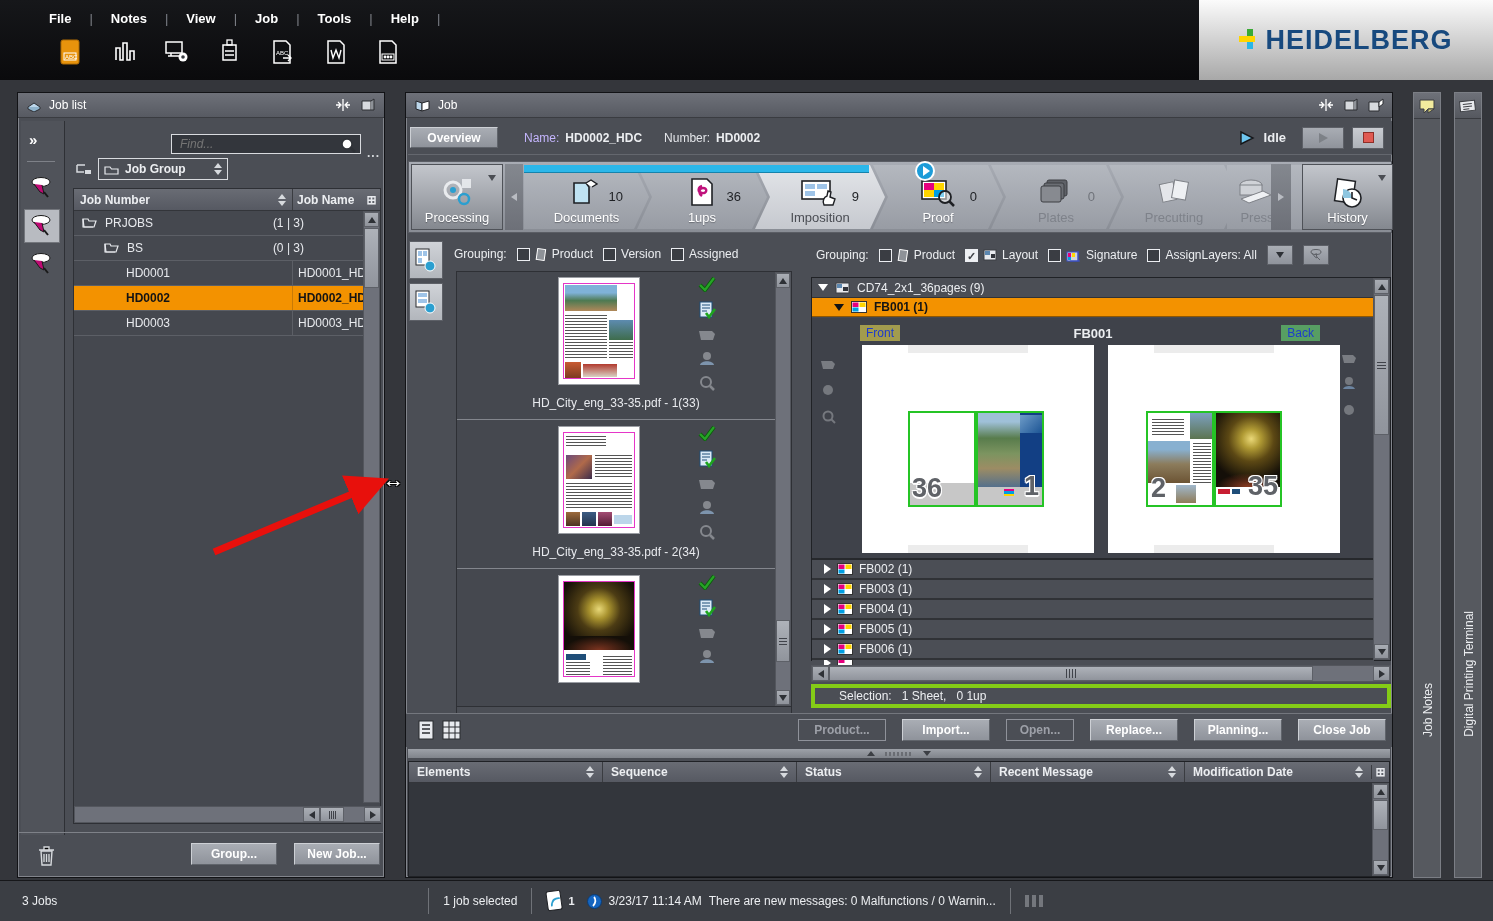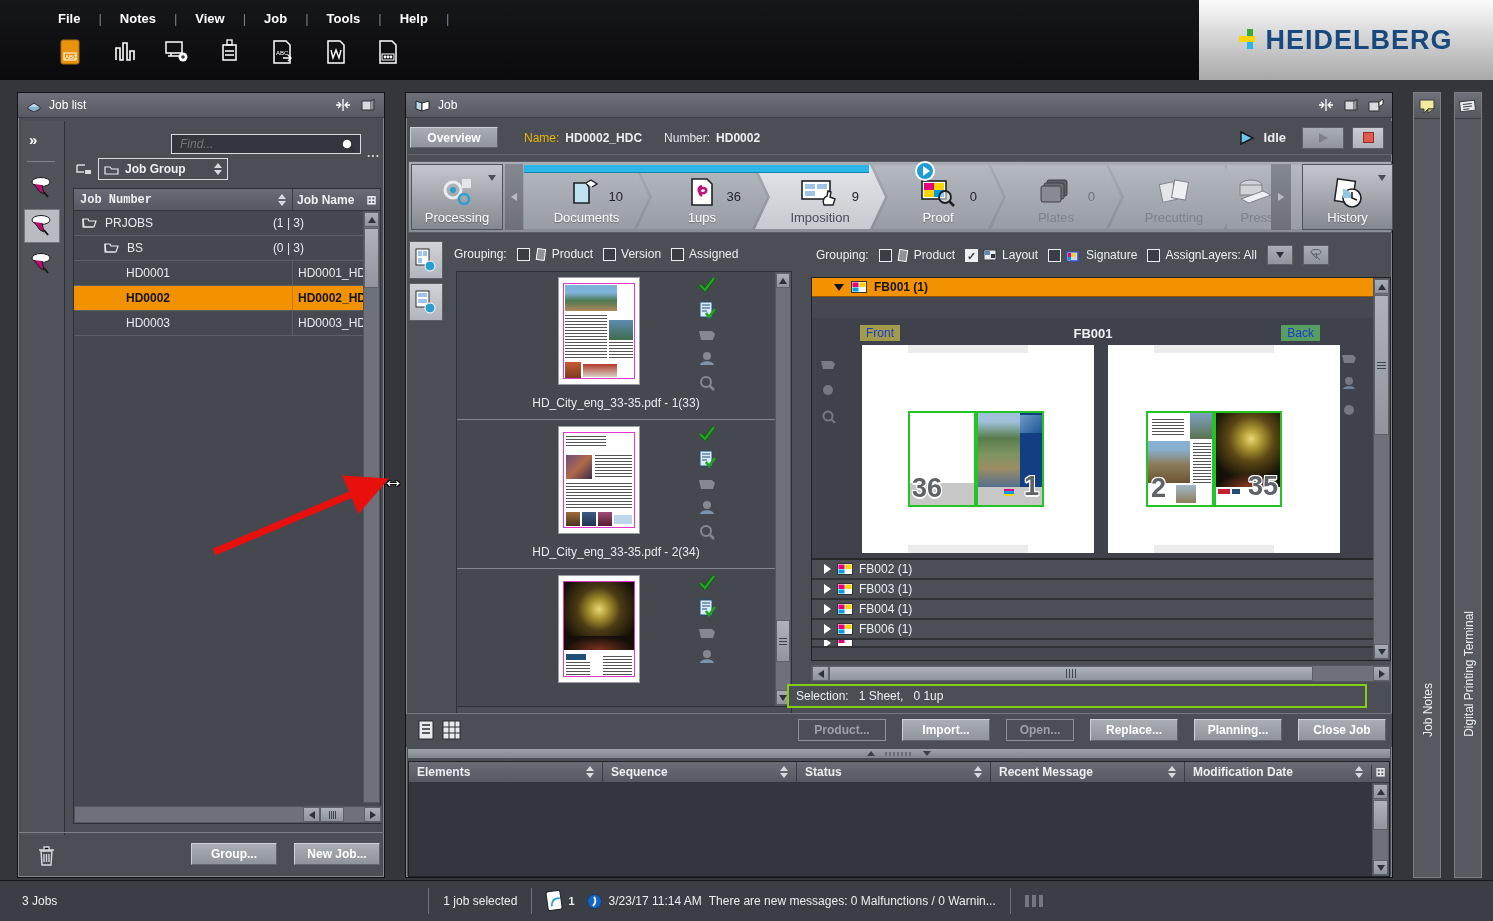--- a/index.html
+++ b/index.html
@@ -3,21 +3,21 @@
 <meta charset="utf-8">
 <style>
   html,body{margin:0;padding:0;background:#1d1e21;}
   *{box-sizing:border-box;}
   #root{position:relative;width:1493px;height:921px;overflow:hidden;background:#34363b;
         font-family:"Liberation Sans",sans-serif;font-size:12px;color:#eceef1;}
   .abs{position:absolute;}
   .flex{display:flex;align-items:center;}
   
   .topbar{left:0;top:0;width:1493px;height:80px;background:linear-gradient(#16171a,#0a0a0c);}
-  .menu{left:48px;top:6px;height:24px;display:flex;align-items:center;justify-content:flex-end;}
+  .menu{left:39px;top:6px;height:24px;display:flex;align-items:center;justify-content:flex-end;}
   .menu-item{color:#fff;font-weight:bold;font-size:13px;padding:2px 10px;cursor:default;}
   .menu-sep{color:#7d8087;padding:0 8px;font-size:13px;}
   .tb-icon{width:34px;height:32px;display:flex;align-items:center;justify-content:center;}
   .logo-panel{left:1199px;top:0;width:294px;height:80px;background:linear-gradient(#fbfbfb,#a8a8a8);
               display:flex;align-items:center;justify-content:center;}
   .logo-text{color:#17497e;font-weight:bold;font-size:27px;letter-spacing:1px;font-family:"Liberation Sans",sans-serif;}
   
   .panel{background:#4b4e55;border:1px solid #121316;box-shadow:inset 0 0 0 1px #82858c;}
   .titlebar{height:25px;background:linear-gradient(#6e7179,#575a62);border-bottom:1px solid #3a3c41;
             display:flex;align-items:center;gap:7px;padding:0 8px;font-size:12px;color:#fff;}
@@ -212,21 +212,21 @@
         </svg>
       <b>Job Group</b>
       <span class="sort">
           <span class="t tu"></span>
           <span class="t td"></span>
         </span>
     </div>
 
     <div class="abs" style="left:55px;top:95px;width:308px;height:636px;background:#45484f;border:1px solid #2e3035;">
       <div class="flex" style="height:22px;background:linear-gradient(#696c74,#565962);border-bottom:1px solid #33353a;font-weight:bold;">
-        <span class="flex" style="width:218px;padding:0 6px;font-family:Liberation Mono, monospace;">
+        <span class="flex" style="width:218px;padding:0 6px;">
           <span>Job Number</span>
           <span class="sort">
               <span class="t tu"></span>
               <span class="t td"></span>
             </span>
         </span>
         <span style="width:1px;height:100%;background:#3a3c41;"></span>
         <span class="flex" style="flex:1;padding:0 4px;overflow:hidden;">
             <span>Job Name</span>
           </span>
@@ -317,21 +317,21 @@
           </svg>
         <svg width="17" height="14">
             <path d="M2 4h10v9H2z" fill="#d7dade" stroke="#2c2e33"></path>
             <path d="M12 9l4-3v-5l-4 3z" fill="#fff" stroke="#2c2e33"></path>
           </svg>
       </span>
     </div>
 
     <div class="abs flex" style="left:2px;top:28px;width:984px;height:34px;background:#4b4e55;border-bottom:1px solid #64676e;gap:14px;">
       <div class="btn" style="width:88px;height:21px;margin-left:2px;">Overview</div>
-      <span style="margin-left:12px;color:#eab308;">Name:</span>
+      <span style="margin-left:12px;color:#c4b5fd;">Name:</span>
       <b style="margin-left:-8px;">HD0002_HDC</b>
       <span style="margin-left:8px;color:#e4e6ea;">Number:</span>
       <b style="margin-left:-8px;">HD0002</b>
       <span class="flex" style="margin-left:auto;gap:8px;padding-right:8px;">
         <svg width="17" height="16">
             <path d="M2 2l12 6l-12 6z" fill="#6ec6ef" stroke="#16171a" stroke-width="1.4"></path>
           </svg>
         <b style="font-size:13px;">Idle</b>
         <span class="sbtn" style="width:42px;height:22px;margin-left:8px;">
             <svg width="12" height="12">
@@ -644,20 +644,29 @@
           <svg width="14" height="14">
             <ellipse cx="7" cy="4" rx="5" ry="2.5" fill="none" stroke="#5e6167"></ellipse>
             <path d="M3 5l3 4l2 1l-1-5" fill="none" stroke="#5e6167"></path>
             <path d="M8 9l3 3" stroke="#5e6167"></path>
           </svg>
         </span>
     </div>
 
     <div class="abs" style="left:405px;top:184px;width:580px;height:384px;background:#45484f;border:1px solid #202226;">
 
+      <div class="flex" style="height:20px;background:#4b4e55;border-bottom:1px solid #303236;gap:7px;padding-left:6px;">
+        <span class="tri tri-w-down"></span>
+        <svg width="15" height="12">
+            <rect x="1" y="1" width="13" height="10" fill="#e8eaee" stroke="#3c3f45"></rect>
+            <rect x="2" y="2" width="5" height="4" fill="#5c87b0"></rect>
+            <rect x="8" y="5" width="5" height="4" fill="#30333a"></rect>
+          </svg>
+        <span>CD74_2x1_36pages (9)</span>
+      </div>
 
       <div class="flex" style="height:19px;background:#f39200;border-bottom:1px solid #8e5602;gap:7px;padding-left:22px;color:#141414;font-weight:bold;">
         <span class="tri" style="border-left:5px solid transparent;border-right:5px solid transparent;border-top:7px solid #141414;"></span>
         <svg width="16" height="12">
             <rect x="0.5" y="0.5" width="15" height="11" fill="#fff" stroke="#333"></rect>
             <rect x="1.5" y="1.5" width="6" height="4.5" fill="#e6007e"></rect>
             <rect x="8.5" y="1.5" width="6" height="4.5" fill="#ffd500"></rect>
             <rect x="1.5" y="6.5" width="6" height="4" fill="#009fe3"></rect>
           </svg>
         <span>FB001 (1)</span>
@@ -765,20 +774,30 @@
             <span>FB004 (1)</span>
           </div>
         <div class="fb-row">
             <span class="tri tri-w-right"></span>
             <svg width="16" height="12">
               <rect x="0.5" y="0.5" width="15" height="11" fill="#fff" stroke="#333"></rect>
               <rect x="1.5" y="1.5" width="6" height="4.5" fill="#e6007e"></rect>
               <rect x="8.5" y="1.5" width="6" height="4.5" fill="#ffd500"></rect>
               <rect x="1.5" y="6.5" width="6" height="4" fill="#009fe3"></rect>
             </svg>
+            <span>FB005 (1)</span>
+          </div>
+        <div class="fb-row">
+            <span class="tri tri-w-right"></span>
+            <svg width="16" height="12">
+              <rect x="0.5" y="0.5" width="15" height="11" fill="#fff" stroke="#333"></rect>
+              <rect x="1.5" y="1.5" width="6" height="4.5" fill="#e6007e"></rect>
+              <rect x="8.5" y="1.5" width="6" height="4.5" fill="#ffd500"></rect>
+              <rect x="1.5" y="6.5" width="6" height="4" fill="#009fe3"></rect>
+            </svg>
             <span>FB006 (1)</span>
           </div>
         <div class="fb-row" style="height:8px;overflow:hidden;">
             <span class="tri tri-w-right"></span>
             <svg width="16" height="12">
               <rect x="0.5" y="0.5" width="15" height="11" fill="#fff" stroke="#333"></rect>
               <rect x="1.5" y="1.5" width="6" height="4.5" fill="#e6007e"></rect>
             </svg>
           </div>
       </div>
@@ -806,21 +825,21 @@
           <i style="width:1px;height:9px;background:#40434a;"></i>
           <i style="width:1px;height:9px;background:#40434a;"></i>
           <i style="width:1px;height:9px;background:#40434a;"></i>
           <i style="width:1px;height:9px;background:#40434a;"></i>
         </div>
       <div style="width:60px;height:15px;"></div>
       <div class="sbtn" style="width:17px;height:15px;">
           <span class="tri tri-right"></span>
         </div>
     </div>
-    <div class="abs flex pre" style="left:381px;top:591px;width:580px;height:24px;background:#4b4e55;border:2px solid #84cc16;padding-left:7px;">Selection:   1 Sheet,   0 1up</div>
+    <div class="abs flex pre" style="left:405px;top:591px;width:580px;height:24px;background:#4b4e55;border:4px solid #84cc16;padding-left:24px;">Selection:   1 Sheet,   0 1up</div>
 
     <div class="abs" style="left:0;top:620px;width:986px;height:34px;border-top:1px solid #74777e;background:#4b4e55;">
       <span class="abs" style="left:12px;top:6px;"><svg width="18" height="20">
             <rect x="1" y="1" width="14" height="18" fill="#e8eaee" stroke="#2a2c30"></rect>
             <path d="M4 5h8M4 9h8M4 13h8" stroke="#2a2c30" stroke-width="1.5"></path>
           </svg></span>
       <span class="abs" style="left:36px;top:6px;"><svg width="20" height="20">
             <rect x="1" y="1" width="17" height="18" fill="#e8eaee" stroke="#2a2c30"></rect>
             <path d="M1 7h17M1 13h17M7 1v18M13 1v18" stroke="#2a2c30"></path>
           </svg></span>

